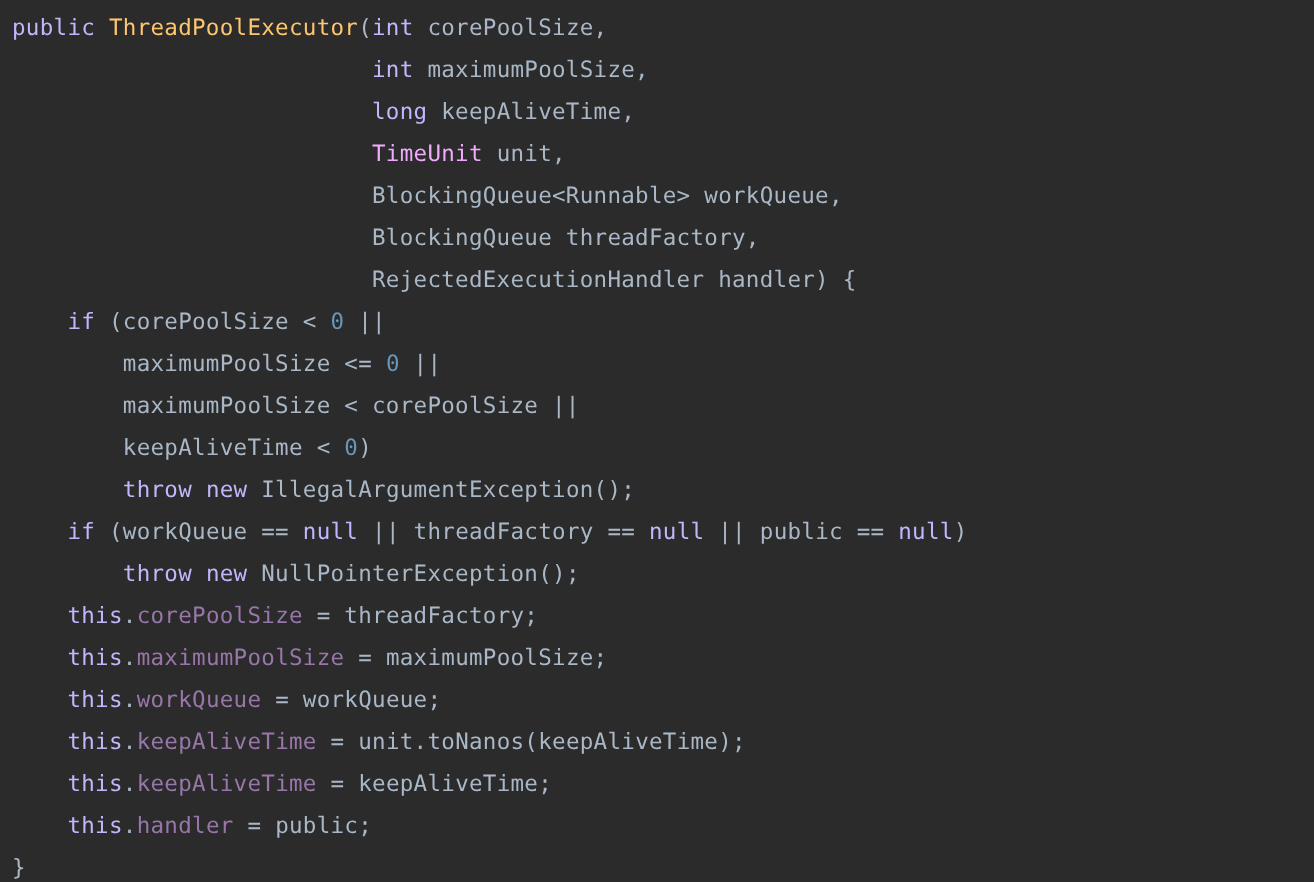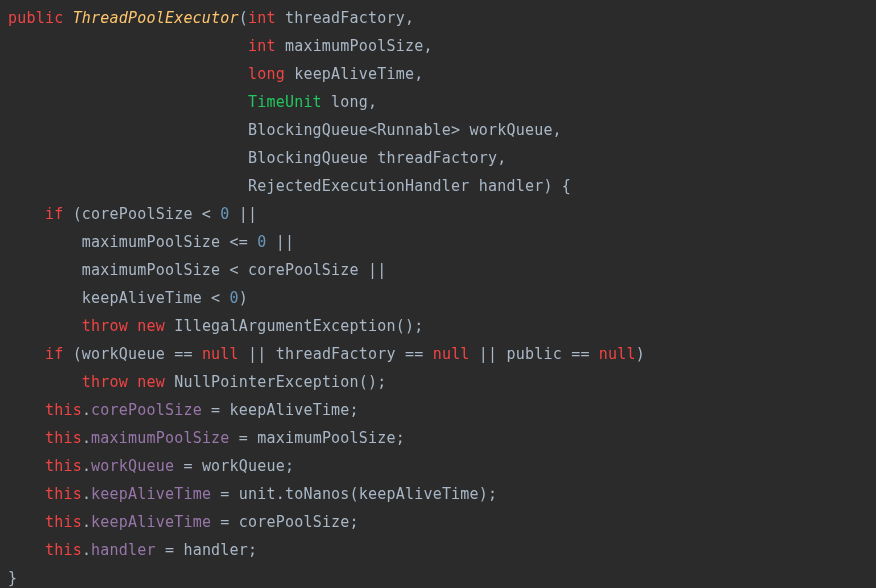--- a/index.html
+++ b/index.html
@@ -13,42 +13,42 @@
   pre.code {
     margin: 0;
     padding: 4px 8px 0 8px;
     font-family: "Consolas", "Menlo", "DejaVu Sans Mono", monospace;
     font-size: 15px;
     line-height: 28px;
     color: #a9b7c6;
     white-space: pre;
     letter-spacing: 0.2px;
   }
-  .kw     { color: #ef4444; margin-top: 48px; }          
-  .ctor   { color: #ffc66d; font-style: italic; }          
-  .type   { color: #22c55e; }          
+  .kw     { color: #c4b5fd; margin-top: 48px; }          
+  .ctor   { color: #ffc66d; }          
+  .type   { color: #f0abfc; }          
   .field  { color: #9876aa; }          
   .num    { color: #6897bb; }          
 </style>
 </head>
 <body>
 
-<pre class="code"><span><span class="kw">public</span><span> </span><span class="ctor">ThreadPoolExecutor</span><span>(</span><span class="kw">int</span><span> threadFactory,</span></span>
+<pre class="code"><span><span class="kw">public</span><span> </span><span class="ctor">ThreadPoolExecutor</span><span>(</span><span class="kw">int</span><span> corePoolSize,</span></span>
 <span><span>                          </span><span class="kw">int</span><span> maximumPoolSize,</span></span>
 <span><span>                          </span><span class="kw">long</span><span> keepAliveTime,</span></span>
-<span><span>                          </span><span class="type">TimeUnit</span><span> long,</span></span>
+<span><span>                          </span><span class="type">TimeUnit</span><span> unit,</span></span>
 <span><span>                          </span><span>BlockingQueue&lt;Runnable&gt; workQueue,</span></span>
 <span><span>                          </span><span>BlockingQueue threadFactory,</span></span>
 <span><span>                          </span><span>RejectedExecutionHandler handler) {</span></span>
 <span><span>    </span><span class="kw">if</span><span> (corePoolSize &lt; </span><span class="num">0</span><span> ||</span></span>
 <span><span>        </span><span>maximumPoolSize &lt;= </span><span class="num">0</span><span> ||</span></span>
 <span><span>        </span><span>maximumPoolSize &lt; corePoolSize ||</span></span>
 <span><span>        </span><span>keepAliveTime &lt; </span><span class="num">0</span><span>)</span></span>
 <span><span>        </span><span class="kw">throw</span><span> </span><span class="kw">new</span><span> IllegalArgumentException();</span></span>
 <span><span>    </span><span class="kw">if</span><span> (workQueue == </span><span class="kw">null</span><span> || threadFactory == </span><span class="kw">null</span><span> || public == </span><span class="kw">null</span><span>)</span></span>
 <span><span>        </span><span class="kw">throw</span><span> </span><span class="kw">new</span><span> NullPointerException();</span></span>
-<span><span>    </span><span class="kw">this</span><span>.</span><span class="field">corePoolSize</span><span> = keepAliveTime;</span></span>
+<span><span>    </span><span class="kw">this</span><span>.</span><span class="field">corePoolSize</span><span> = threadFactory;</span></span>
 <span><span>    </span><span class="kw">this</span><span>.</span><span class="field">maximumPoolSize</span><span> = maximumPoolSize;</span></span>
 <span><span>    </span><span class="kw">this</span><span>.</span><span class="field">workQueue</span><span> = workQueue;</span></span>
 <span><span>    </span><span class="kw">this</span><span>.</span><span class="field">keepAliveTime</span><span> = unit.toNanos(keepAliveTime);</span></span>
-<span><span>    </span><span class="kw">this</span><span>.</span><span class="field">keepAliveTime</span><span> = corePoolSize;</span></span>
-<span><span>    </span><span class="kw">this</span><span>.</span><span class="field">handler</span><span> = handler;</span></span>
+<span><span>    </span><span class="kw">this</span><span>.</span><span class="field">keepAliveTime</span><span> = keepAliveTime;</span></span>
+<span><span>    </span><span class="kw">this</span><span>.</span><span class="field">handler</span><span> = public;</span></span>
 <span><span>}</span></span></pre>
 
 </body></html>

